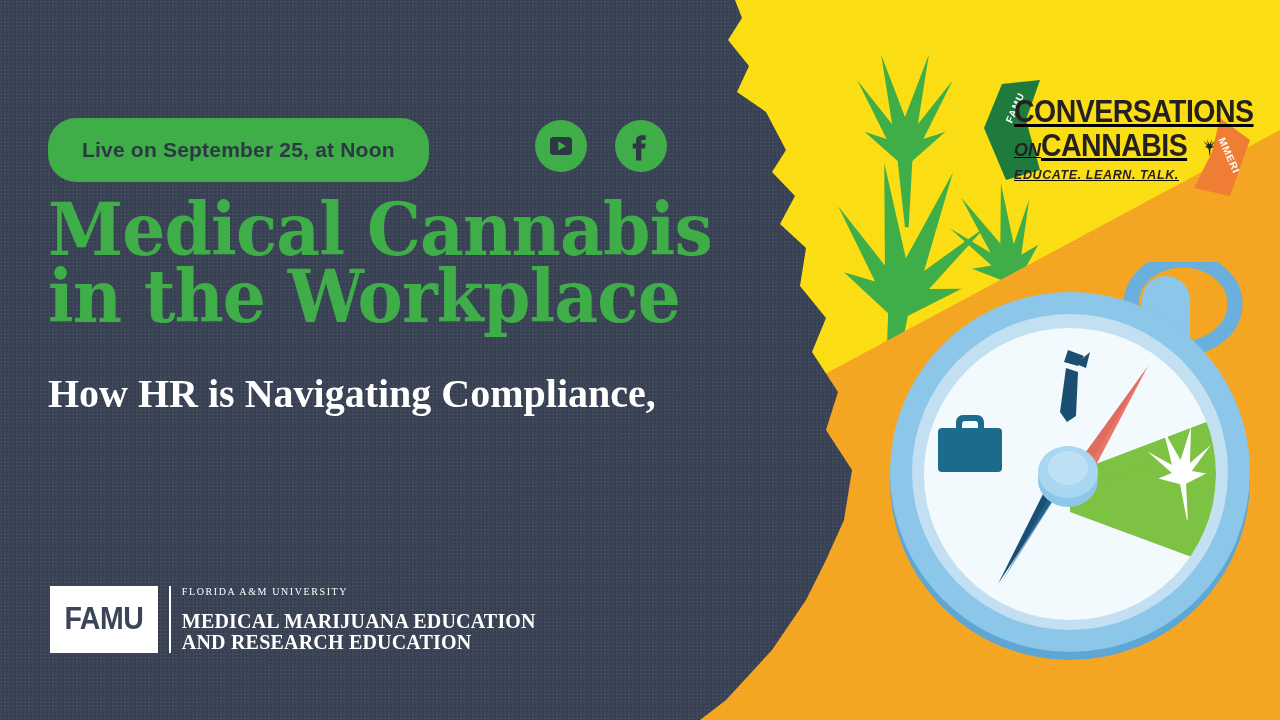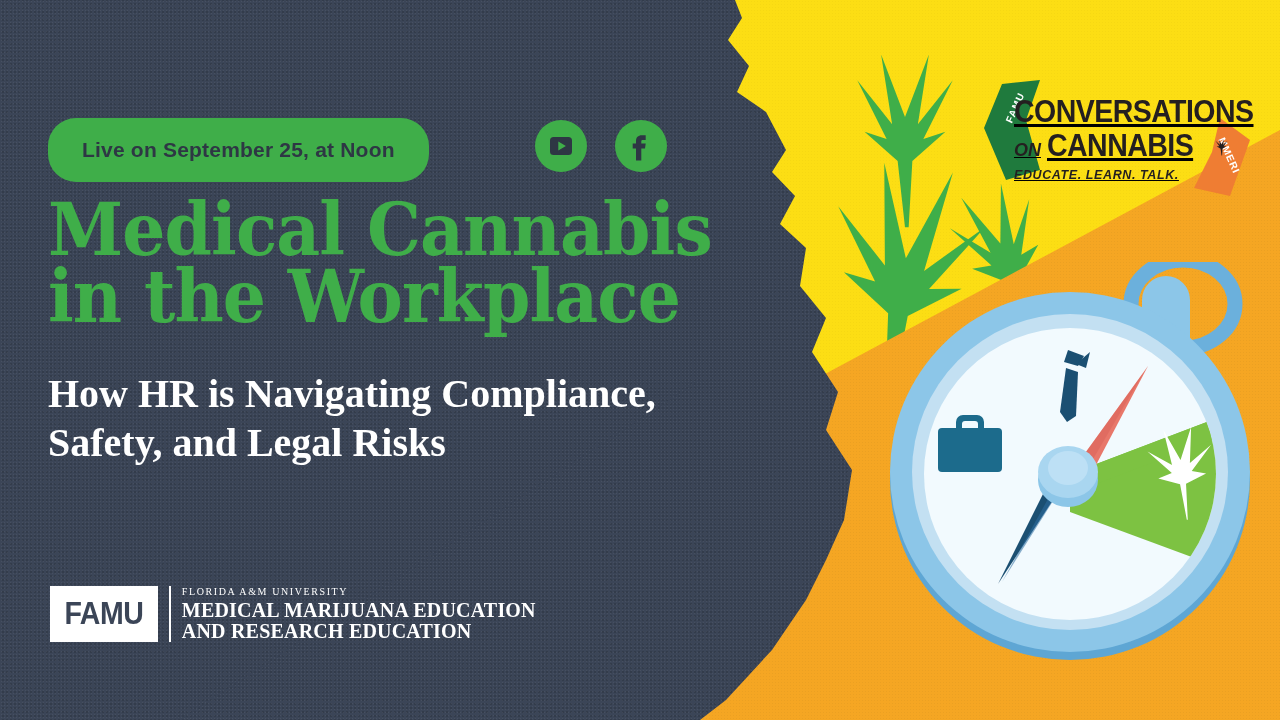--- a/index.html
+++ b/index.html
@@ -77,30 +77,30 @@
     font-size:40px;line-height:1.22;}
 
   
   .famu{position:absolute;left:50px;top:586px;display:flex;align-items:stretch;}
   .famu-box{background:#fff;padding:5px 11px 6px;display:flex;align-items:center;}
   .famu-box span{color:#3B4557;font-size:31px;font-weight:bold;
     letter-spacing:-.5px;transform:scaleX(.92);transform-origin:center;}
   .famu-rule{width:2px;background:#fff;margin:0 11px;}
   .famu-txt{display:flex;flex-direction:column;justify-content:center;color:#fff;}
   .famu-sup{font-family:"Liberation Serif",serif;font-size:10px;
-    letter-spacing:1.6px;margin-bottom:3px;}
+    letter-spacing:1.6px;margin-bottom:14px;}
   .famu-main{font-family:"Liberation Serif",serif;font-weight:bold;
     font-size:20px;line-height:1.06;letter-spacing:.2px;}
 
   
   .logo{position:absolute;left:962px;top:78px;width:300px;height:130px;}
   .logo-txt{position:absolute;left:52px;top:18px;width:230px;text-decoration:underline;}
   .logo-l1{font-size:31px;font-weight:bold;color:#241F20;letter-spacing:-.6px;
     transform:scaleX(.92);transform-origin:left center;line-height:1;}
-  .logo-l2{display:flex;align-items:baseline;gap:6px;margin-top:3px;line-height:1;}
+  .logo-l2{display:flex;align-items:baseline;margin-top:3px;line-height:1;}
   .logo-on{font-size:18px;font-style:italic;font-weight:bold;color:#241F20;}
   .logo-can{font-size:31px;font-weight:bold;color:#241F20;letter-spacing:-.6px;
     transform:scaleX(.92);transform-origin:left center;}
   .logo-tag{margin-top:7px;font-size:12.5px;font-style:italic;font-weight:bold;
     color:#241F20;letter-spacing:.6px;text-align:left;}
 
   .chev-txt{position:absolute;font-size:10px;font-weight:bold;color:#fff;
     letter-spacing:1px;}
 
   
@@ -153,21 +153,20 @@
     </svg>
   </div>
 
   <div class="title">
     <div>Medical Cannabis</div>
     <div>in the Workplace</div>
   </div>
 
   <div class="subtitle">
     <div>How HR is Navigating Compliance,</div>
-    <div>Safety, and Legal Risks</div>
   </div>
 
   <div class="famu">
     <div class="famu-box">
       <span>FAMU</span>
     </div>
     <div class="famu-rule"></div>
     <div class="famu-txt">
       <div class="famu-sup">FLORIDA A&amp;M UNIVERSITY</div>
       <div class="famu-main">MEDICAL MARIJUANA EDUCATION</div>

